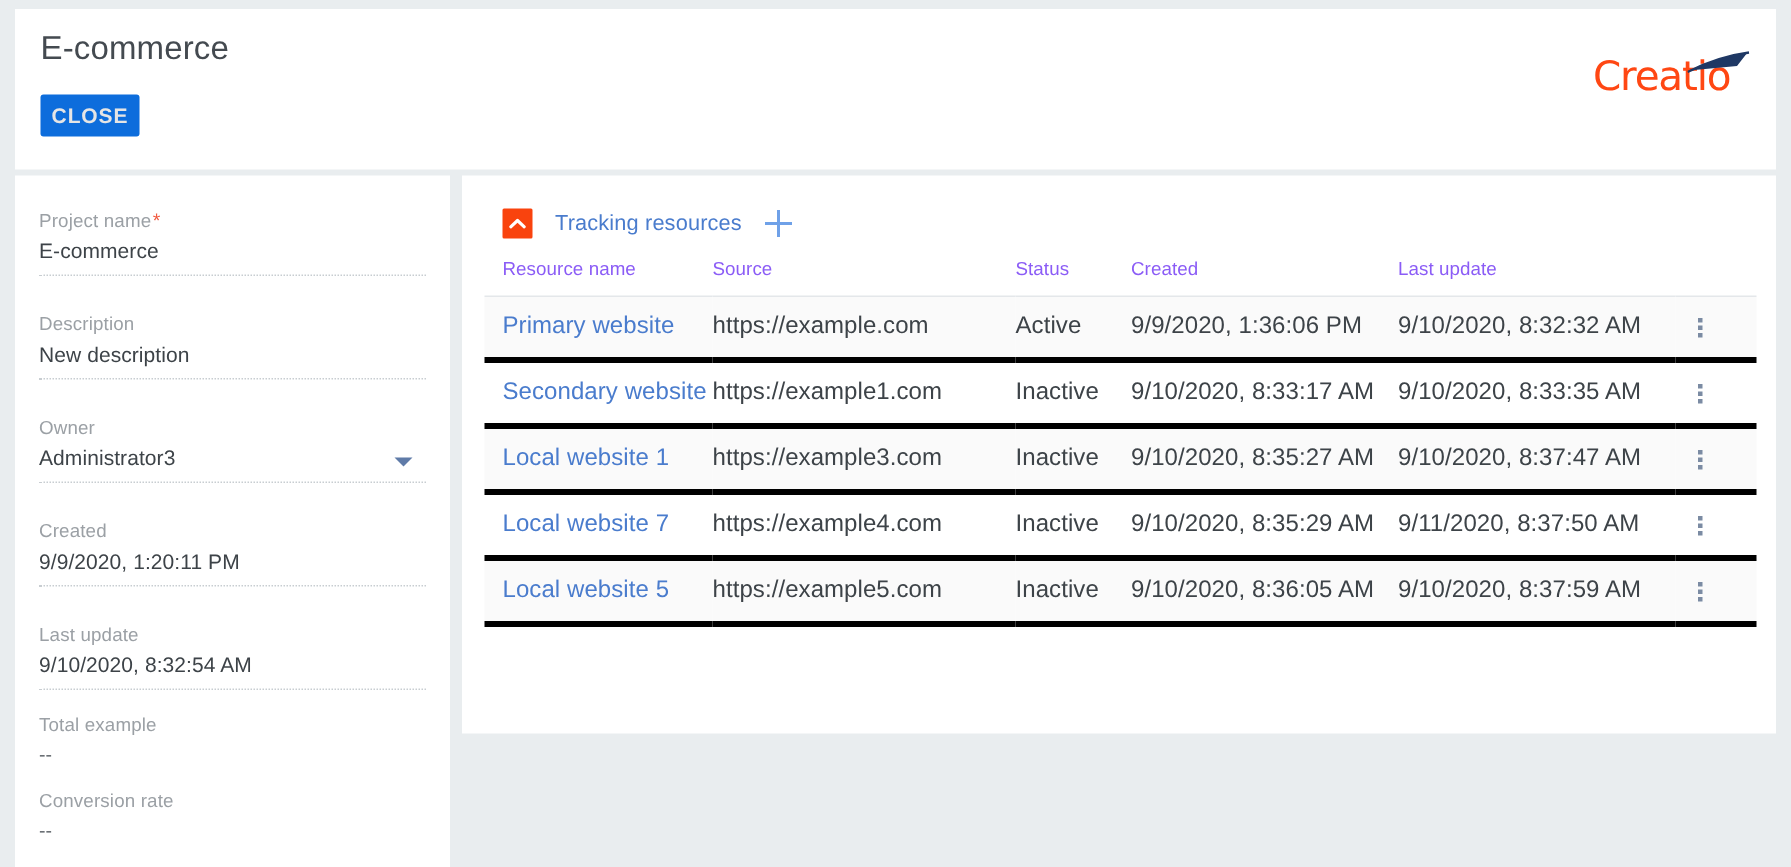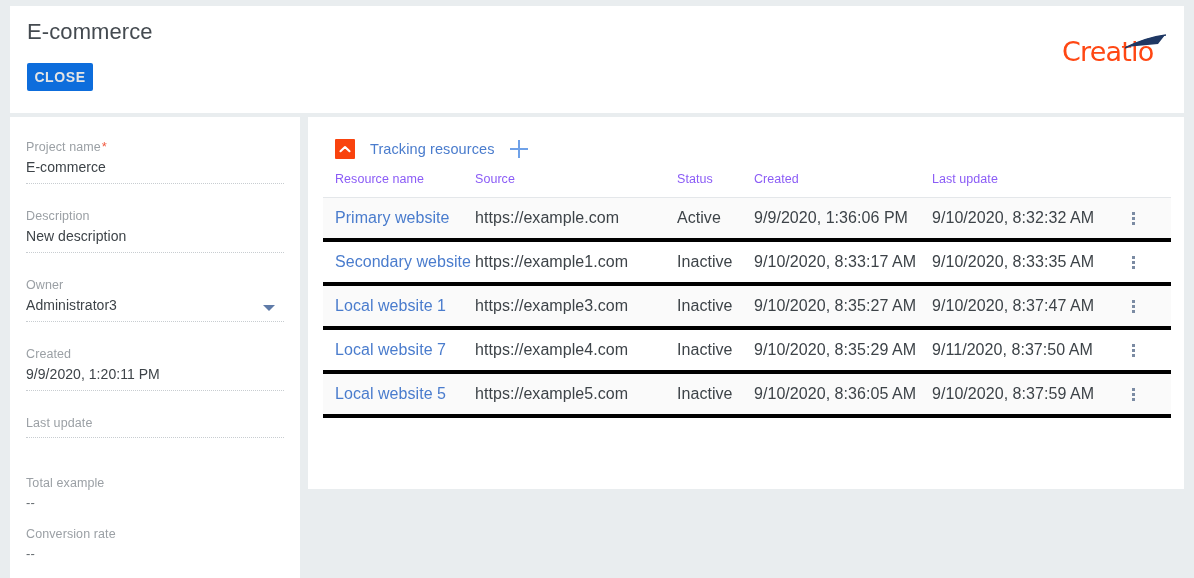--- a/index.html
+++ b/index.html
@@ -295,20 +295,21 @@
     </div>
 
     <div class="field" style="top:229px;">
       <div class="field-label">Created</div>
       <div class="field-value">9/9/2020, 1:20:11 PM</div>
       <div class="field-underline"></div>
     </div>
 
     <div class="field" style="top:298px;">
       <div class="field-label">Last update</div>
+      <div class="field-value">9/10/2020, 8:32:54 AM</div>
       <div class="field-underline"></div>
     </div>
 
     <div class="field" style="top:358px;">
       <div class="field-label">Total example</div>
       <div class="field-value dim">--</div>
     </div>
 
     <div class="field" style="top:409px;">
       <div class="field-label">Conversion rate</div>

